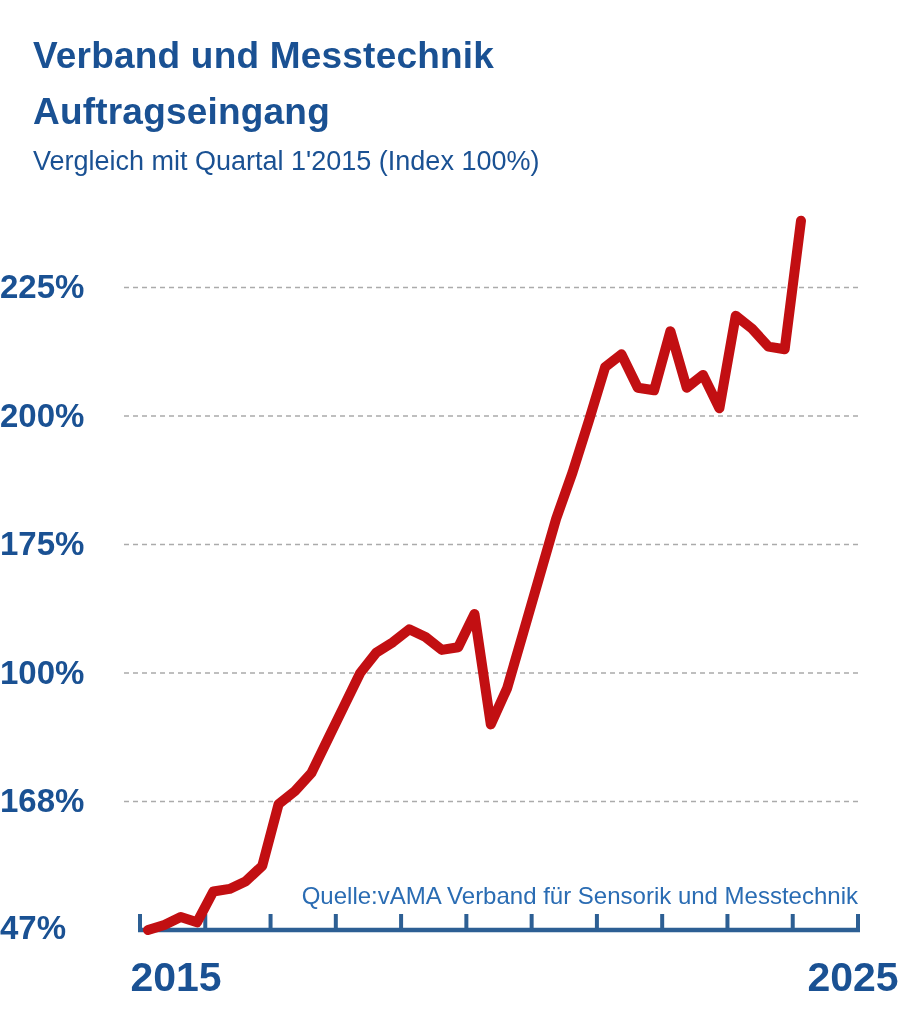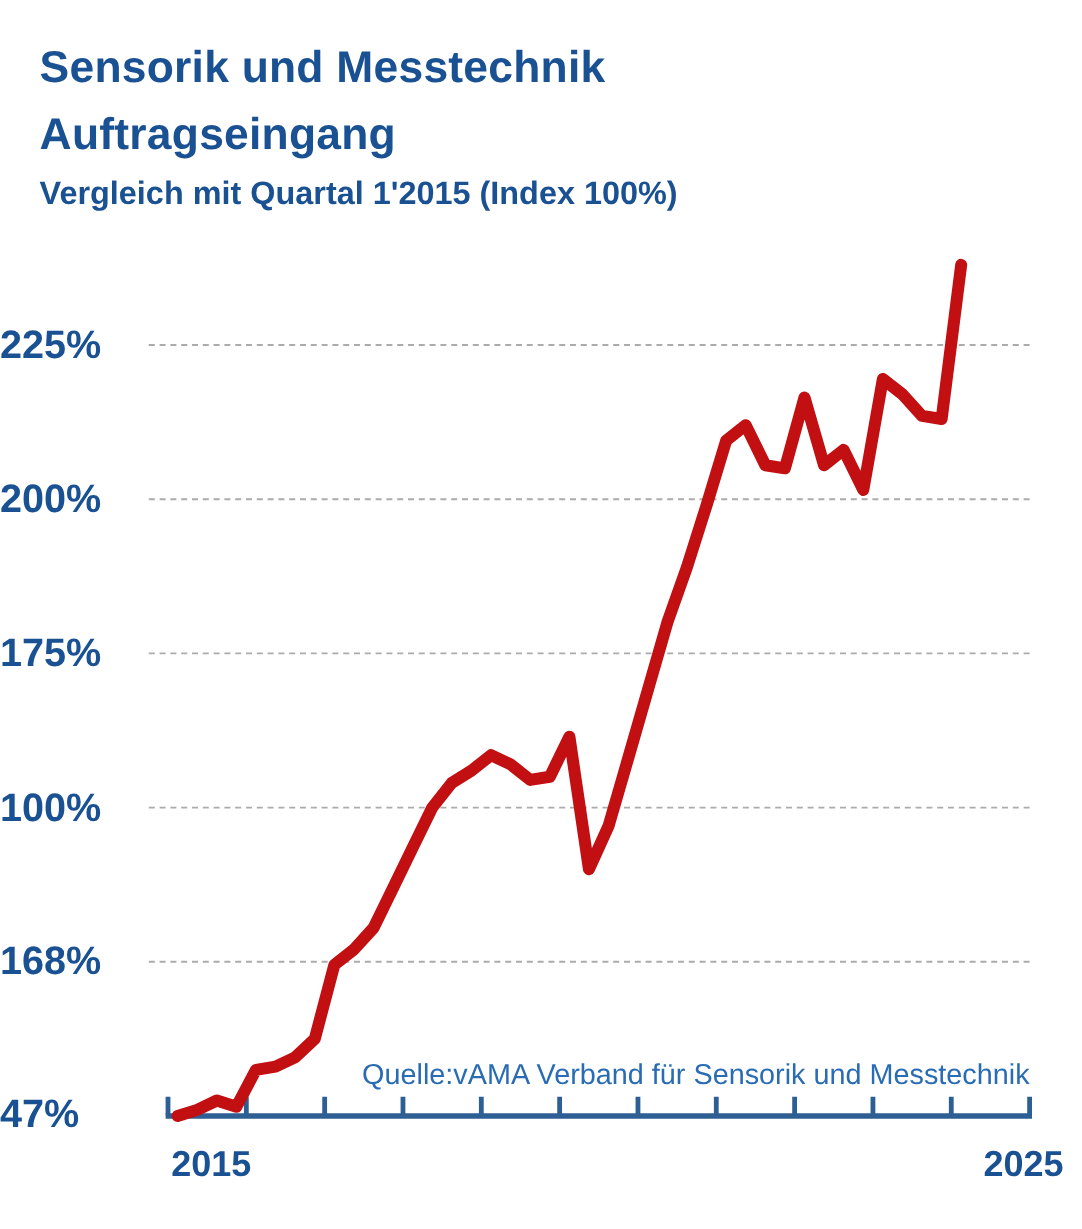--- a/index.html
+++ b/index.html
@@ -13,50 +13,50 @@
   .page{position:absolute;inset:0;}
   .title-line{
     position:absolute;left:33px;
     font-size:37px;font-weight:bold;color:var(--title-blue);
     letter-spacing:0.2px;white-space:nowrap;line-height:1.1;
   }
   .title-1{top:36px;}
   .title-2{top:92px;}
   .subtitle{
     position:absolute;left:33px;top:146px;
-    font-size:27px;font-weight:bold;color:var(--title-blue);
+    font-size:27px;font-weight:normal;color:var(--title-blue);
     white-space:nowrap;
   }
   #plot-svg{position:absolute;left:0;top:0;}
   .ylab{
     position:absolute;left:0;width:113px;text-align:left;
     font-size:33px;font-weight:bold;color:var(--title-blue);
     line-height:34px;
   }
   .ylab-0{top:270px}.ylab-1{top:399px}.ylab-2{top:527px}
   .ylab-3{top:656px}.ylab-4{top:784px}.ylab-5{top:911px}
   .xlab{
     position:absolute;top:954px;width:132px;text-align:center;
-    font-size:30px;font-weight:bold;color:var(--title-blue);
+    font-size:41px;font-weight:bold;color:var(--title-blue);
   }
   .xlab-left{left:110px;}
   .xlab-right{left:787px;}
   .source{
     position:absolute;right:44px;top:882px;
     font-size:24px;font-weight:normal;color:var(--source-blue);
     white-space:nowrap;
     margin-left:16px;
   }
 </style>
 </head>
 <body style="--title-blue: #1a5193; --axis-blue: #2d5f94; --line-red: #c20f12; --grid-gray: #ababab; --source-blue: #2a6cb3;">
 
 <div class="page">
 
-  <div class="title-line title-1">Sensorik und Messtechnik</div>
+  <div class="title-line title-1">Verband und Messtechnik</div>
   <div class="title-line title-2">Auftragseingang</div>
   <div class="subtitle">Vergleich mit Quartal 1'2015 (Index 100%)</div>
 
   <svg id="plot-svg" width="902" height="1024" viewBox="0 0 902 1024">
       <line x1="124" y1="287.5" x2="858" y2="287.5" stroke="#ababab" stroke-width="1.6" stroke-dasharray="5 4"></line>
       <line x1="124" y1="416" x2="858" y2="416" stroke="#ababab" stroke-width="1.6" stroke-dasharray="5 4"></line>
       <line x1="124" y1="544.5" x2="858" y2="544.5" stroke="#ababab" stroke-width="1.6" stroke-dasharray="5 4"></line>
       <line x1="124" y1="673" x2="858" y2="673" stroke="#ababab" stroke-width="1.6" stroke-dasharray="5 4"></line>
       <line x1="124" y1="801.5" x2="858" y2="801.5" stroke="#ababab" stroke-width="1.6" stroke-dasharray="5 4"></line>
       <line x1="138" y1="930" x2="860" y2="930" stroke="#2d5f94" stroke-width="4.5"></line>

